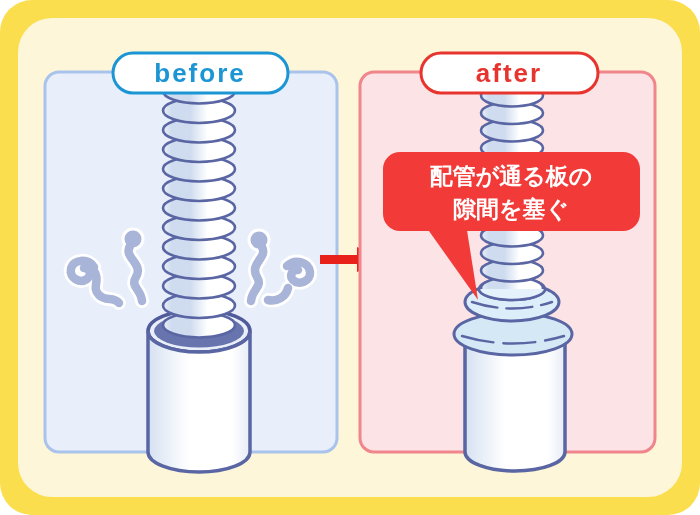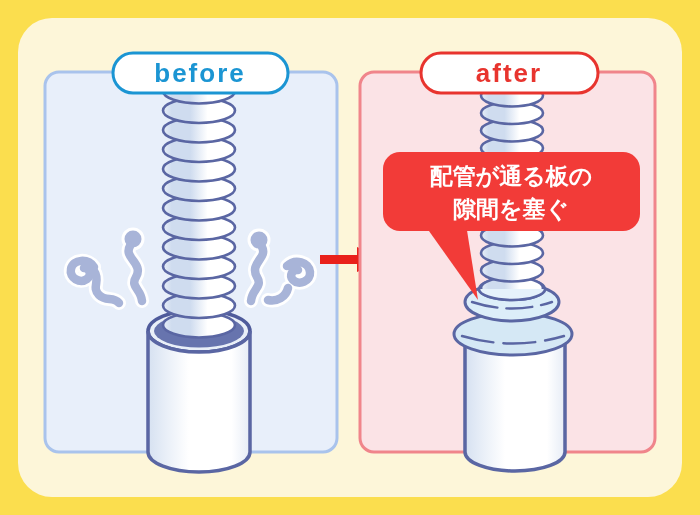--- a/index.html
+++ b/index.html
@@ -1,16 +1,16 @@
 <!DOCTYPE html>
 <html lang="ja"><head>
 <meta charset="utf-8">
 <style>
   html,body{margin:0;padding:0;background:#fff;}
-  .stage{width:700px;height:515px;position:relative;overflow:hidden;}
+  .stage{width:700px;height:515px;position:relative;overflow:hidden;border-radius:32px;}
   svg{display:block;}
   .badge-label{font-family:"Liberation Sans",sans-serif;font-weight:bold;font-size:26px;letter-spacing:2px;text-anchor:middle;}
   .callout-line{font-family:"DejaVu Sans",sans-serif;font-weight:bold;font-size:23px;text-anchor:middle;}
   .sq-case{fill:none;stroke:#FFFFFF;stroke-width:14;stroke-linecap:round;stroke-linejoin:round;}
   .sq{fill:none;stroke:#A8B4D8;stroke-width:8.5;stroke-linecap:round;stroke-linejoin:round;}
   .sq-blob-case{fill:#FFFFFF;}
   .sq-blob{fill:#A8B4D8;}
   .crease{fill:none;stroke:#5A66A3;stroke-width:2.4;stroke-linecap:round;}
 </style>
 </head>

